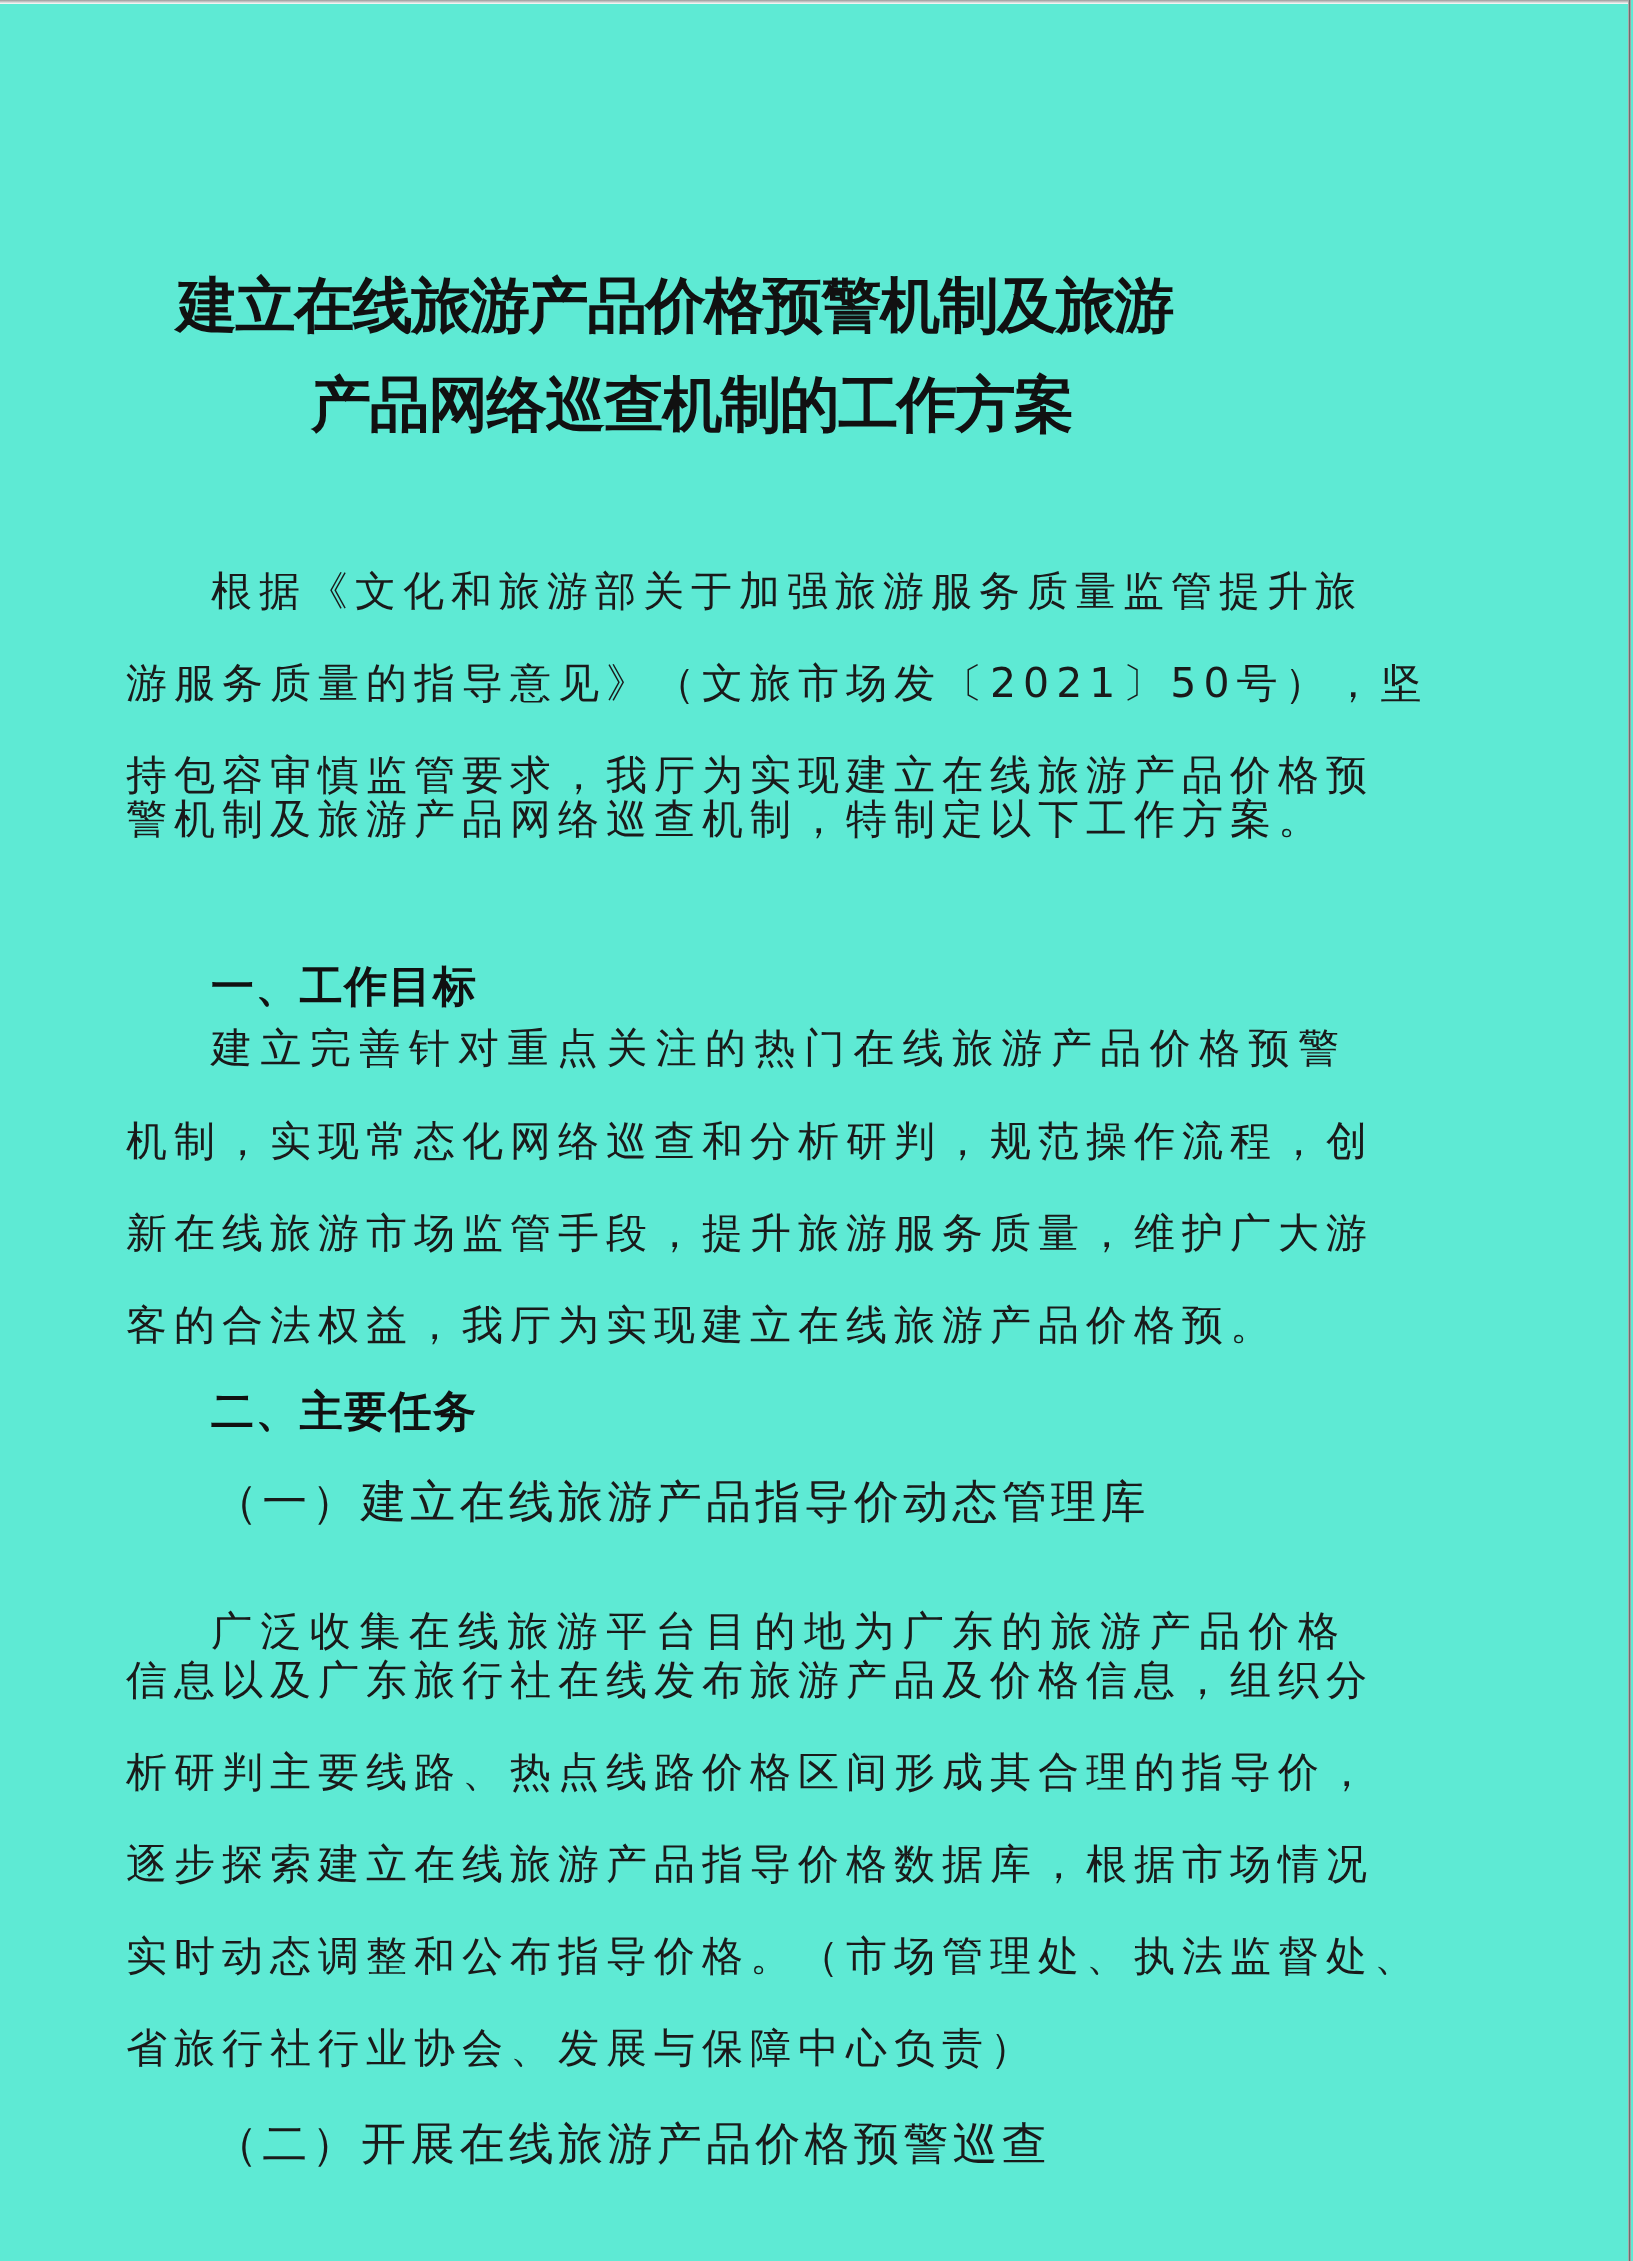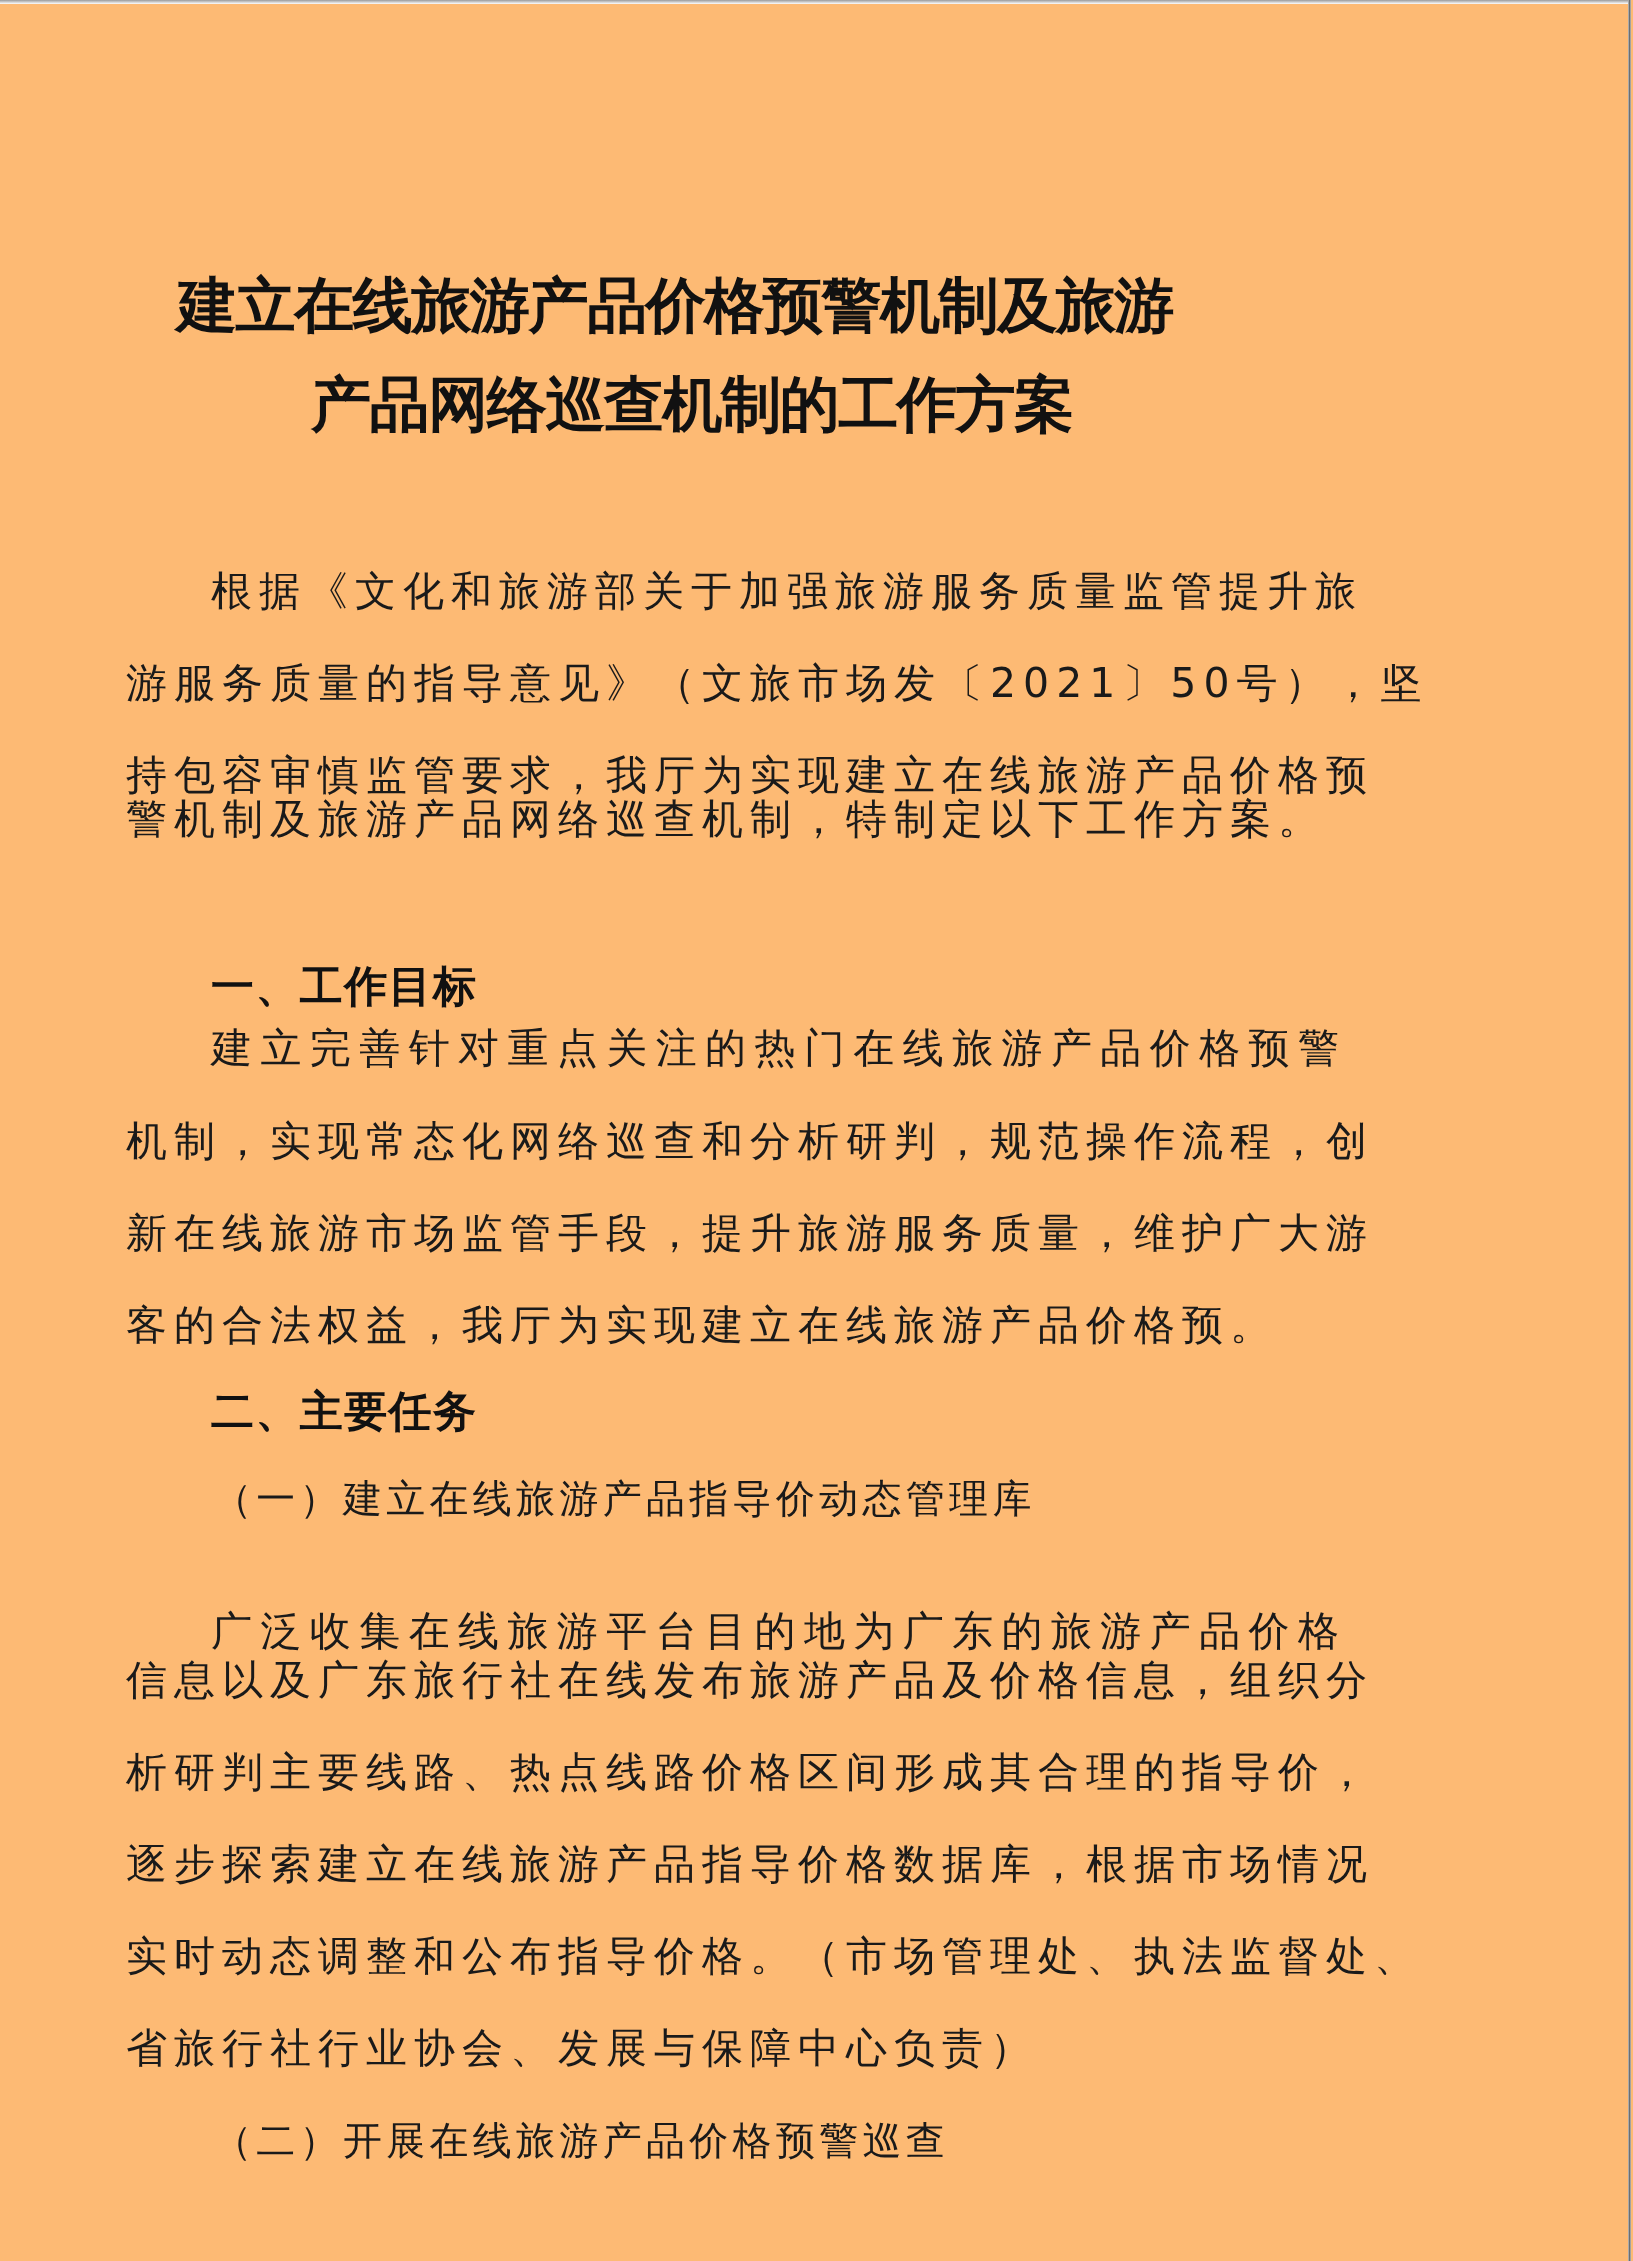--- a/index.html
+++ b/index.html
@@ -1,27 +1,27 @@
 <!DOCTYPE html>
 <html style="font-size:11.3px"><head>
   <meta charset="utf-8">
   <style>
     html, body { margin: 0; padding: 0; background: #ffffff; }
     body { width: 1634px; height: 2261px; position: relative; overflow: hidden; }
-    .page { position: absolute; left: 0; top: 0; width: 1634px; height: 2261px; background: #fdba74; }
+    .page { position: absolute; left: 0; top: 0; width: 1634px; height: 2261px; background: #5eead4; }
     .scan-top { position: absolute; left: 0; top: 0; width: 1628px; height: 4.3px;
       background: linear-gradient(#9a9a9a, #d8d8d8 60%, #fdfdfd); }
     .scan-right { position: absolute; right: 2.8px; top: 0; width: 3.5px; height: 2261px;
       background: linear-gradient(90deg, #c8c8c8, #6e6e6e 50%, #bdbdbd); }
     .line { position: absolute; white-space: nowrap; color: #1a1a1a; }
     .title { font-family: "DejaVu Serif", serif; font-weight: bold; font-size: 60px; letter-spacing: -1.4px; color: #111; }
     .body { font-family: "DejaVu Sans", sans-serif; font-size: 41px; letter-spacing: 7px; left: 126px; width: 1220px; }
     .justify { text-align: justify; text-align-last: justify; }
     .heading { font-family: "DejaVu Sans", sans-serif; font-weight: bold; font-size: 43px; letter-spacing: 1.4px; left: 211px; color: #111; }
-    .sub { font-family: "DejaVu Sans", sans-serif; font-size: 39px; letter-spacing: 4.3px; left: 213px; }
+    .sub { font-family: "DejaVu Sans", sans-serif; font-size: 45px; letter-spacing: 4.3px; left: 213px; }
     .indent { left: 211px; width: 1135px; }
   </style>
 </head>
 <body>
 
 <div class="page">
   <div class="scan-top"></div>
   <div class="scan-right"></div>
 
   <div class="line title" style="left:177px; top:266px;">建立在线旅游产品价格预警机制及旅游</div>

